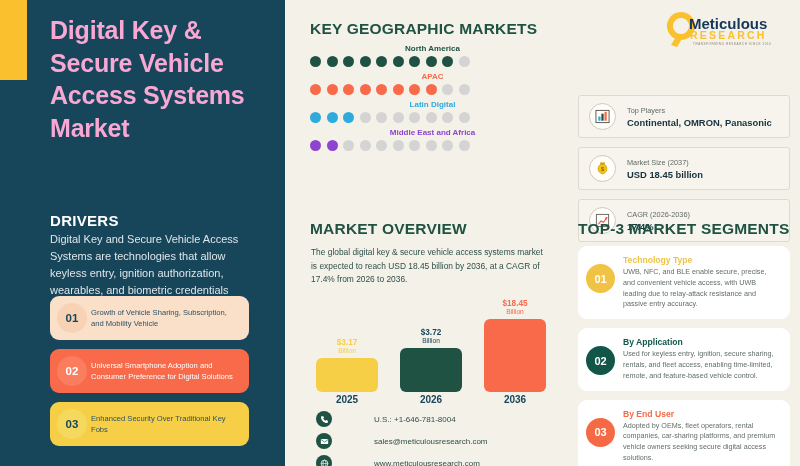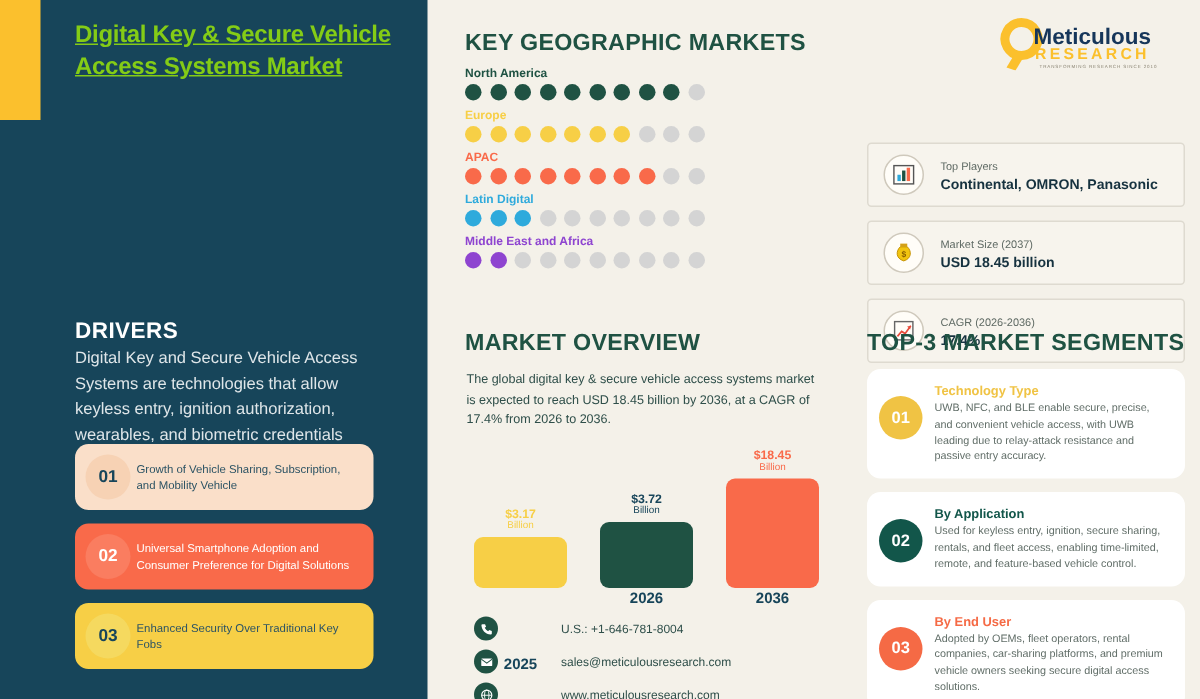--- a/index.html
+++ b/index.html
@@ -15,23 +15,22 @@
   .left-panel {
     position: absolute; left: 0; top: 0; width: 285px; height: 466px;
     background: #17455a;
   }
   .accent-bar {
     position: absolute; left: 0; top: 0; width: 27px; height: 80px;
     background: #fbc02d;
   }
   .main-title {
     position: absolute; left: 50px; top: 14px; width: 225px;
-    color: #84cc16; font-size: 16px; font-weight: bold; line-height: 1.3;
+    color: #f9a8d4; font-size: 25px; font-weight: bold; line-height: 1.3;
     letter-spacing: -0.2px;
-    text-decoration: underline;
   }
   .drivers-head {
     position: absolute; left: 50px; top: 212px;
     color: #ffffff; font-size: 15px; font-weight: bold; letter-spacing: 0.3px;
   }
   .drivers-desc {
     position: absolute; left: 50px; top: 231px; width: 200px;
     color: #dfe6e9; font-size: 11px; line-height: 1.55;
   }
   .driver-list {
@@ -62,21 +61,21 @@
   .sec-head {
     position: absolute; color: #1f5243;
     font-size: 15.5px; font-weight: bold; letter-spacing: 0.2px;
   }
   #geo-head { left: 310px; top: 20px; }
   #mo-head  { left: 310px; top: 220px; text-align: right; }
   #seg-head { left: 578px; top: 220px; }
 
   
   .geo-wrap { position: absolute; left: 310px; top: 44px; width: 245px; }
-  .geo-row { margin-bottom: 5px; }
+  .geo-row { margin-bottom: 5px; text-align: center; }
   .geo-label { font-size: 8px; font-weight: bold; margin-bottom: 3px; }
   .dots { display: flex; gap: 5.5px; }
   .dot { width: 11px; height: 11px; border-radius: 50%; background: #d4d4d4; }
 
   
   .mo-desc {
     position: absolute; left: 311px; top: 246px; width: 235px;
     color: #2f4f4a; font-size: 8.4px; line-height: 1.62;
   }
   .chart { position: absolute; left: 316px; top: 300px; width: 230px; height: 92px; }
@@ -176,35 +175,20 @@
           <div class="dot" style="background: rgb(31, 82, 67);"></div>
           <div class="dot" style="background: rgb(31, 82, 67);"></div>
           <div class="dot" style="background: rgb(31, 82, 67);"></div>
           <div class="dot" style="background: rgb(31, 82, 67);"></div>
           <div class="dot" style="background: rgb(31, 82, 67);"></div>
           <div class="dot" style="background: rgb(31, 82, 67);"></div>
           <div class="dot"></div>
         </div>
       </div>
       <div class="geo-row">
-        <div class="geo-label" style="color: rgb(247, 207, 70);">Europe</div>
-        <div class="dots">
-          <div class="dot" style="background: rgb(247, 207, 70);"></div>
-          <div class="dot" style="background: rgb(247, 207, 70);"></div>
-          <div class="dot" style="background: rgb(247, 207, 70);"></div>
-          <div class="dot" style="background: rgb(247, 207, 70);"></div>
-          <div class="dot" style="background: rgb(247, 207, 70);"></div>
-          <div class="dot" style="background: rgb(247, 207, 70);"></div>
-          <div class="dot" style="background: rgb(247, 207, 70);"></div>
-          <div class="dot"></div>
-          <div class="dot"></div>
-          <div class="dot"></div>
-        </div>
-      </div>
-      <div class="geo-row">
         <div class="geo-label" style="color: rgb(249, 106, 74);">APAC</div>
         <div class="dots">
           <div class="dot" style="background: rgb(249, 106, 74);"></div>
           <div class="dot" style="background: rgb(249, 106, 74);"></div>
           <div class="dot" style="background: rgb(249, 106, 74);"></div>
           <div class="dot" style="background: rgb(249, 106, 74);"></div>
           <div class="dot" style="background: rgb(249, 106, 74);"></div>
           <div class="dot" style="background: rgb(249, 106, 74);"></div>
           <div class="dot" style="background: rgb(249, 106, 74);"></div>
           <div class="dot" style="background: rgb(249, 106, 74);"></div>
@@ -254,21 +238,21 @@
       <div class="bar-col" style="left: 84px;">
         <div class="bar-lbl" style="color: rgb(23, 69, 90);"><span>$3.72</span><span class="unit">Billion</span></div>
         <div class="bar" style="height: 44px; background: rgb(31, 82, 67);"></div>
       </div>
       <div class="bar-col" style="left: 168px;">
         <div class="bar-lbl" style="color: rgb(249, 106, 74);"><span>$18.45</span><span class="unit">Billion</span></div>
         <div class="bar" style="height: 74px; background: rgb(249, 106, 74);"></div>
       </div>
     </div>
   <div class="years" id="years">
-      <div class="year" style="left: 0px; margin-top: 44px;">2025</div>
+      <div class="year" style="left: 0px;">2025</div>
       <div class="year" style="left: 84px;">2026</div>
       <div class="year" style="left: 168px;">2036</div>
     </div>
   <div class="contacts" id="contacts">
       <div class="contact-row">
         <div class="c-icon">
           <svg width="9" height="9" viewBox="0 0 16 16">
             <path d="M3 2 L6 2 L7.2 5 L5.6 6.3 a9 9 0 0 0 4 4 L11 8.8 L14 10 L14 13 a1.3 1.3 0 0 1-1.4 1.3 C6.5 14 2 9.5 1.7 3.4 A1.3 1.3 0 0 1 3 2 Z" fill="#ffffff"></path>
           </svg>
         </div>

